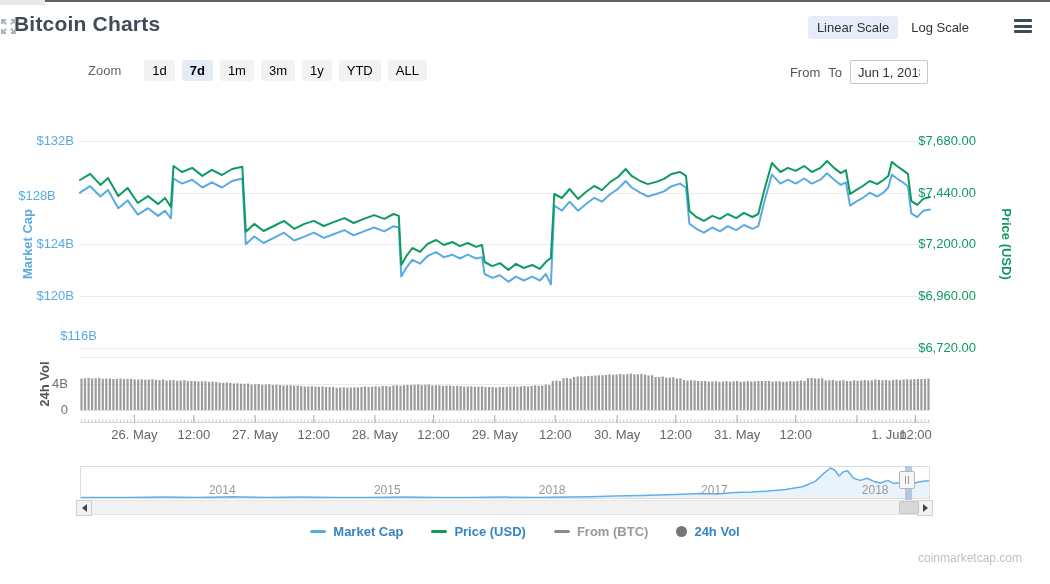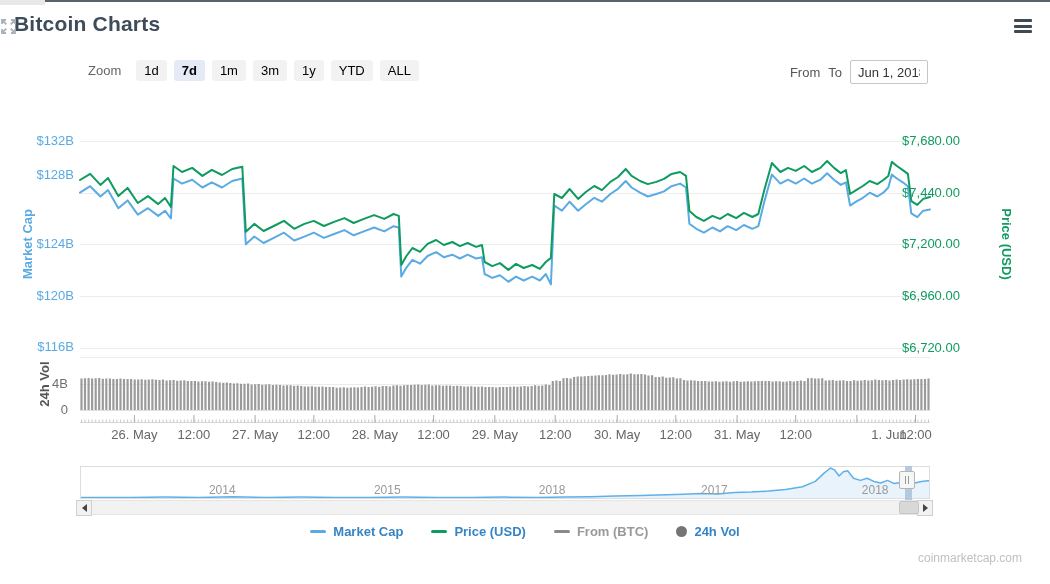--- a/index.html
+++ b/index.html
@@ -12,34 +12,34 @@
   
   #page-title{left:14px;top:12px;font-size:21px;font-weight:bold;color:#3e4c59;letter-spacing:.2px;}
   #scale-buttons{top:16px;right:72px;display:flex;gap:4px;align-items:center;}
   .scale-btn{font-size:13px;color:#333;padding:4px 9px;border-radius:3px;cursor:pointer;white-space:nowrap;}
   .scale-btn.active{background:#e6edf8;}
   #expand-icon{top:18px;right:44px;width:17px;height:17px;cursor:pointer;}
   #menu-icon{top:19px;right:18px;width:18px;height:14px;cursor:pointer;display:flex;flex-direction:column;justify-content:space-between;}
   #menu-icon span{display:block;height:3px;background:#3e4a54;border-radius:1px;}
   
   #zoom-row{left:88px;top:60px;display:flex;align-items:center;gap:7px;}
-  #zoom-label{font-size:13px;color:#666;margin-right:8px;}
+  #zoom-label{font-size:13px;color:#666;margin-right:16px;}
   .zoom-btn{font-size:13px;color:#000;background:#f2f2f2;padding:3px 8px;border-radius:3px;cursor:pointer;}
   .zoom-btn.active{background:#e4ebf7;font-weight:bold;}
   #range-row{right:122px;top:60px;display:flex;align-items:center;gap:8px;}
   .range-label{font-size:13px;color:#555;}
   .date-input{height:20px;border:1px solid #c6c6c6;border-radius:2px;font-size:13px;color:#333;
     padding:1px 7px;font-family:"Liberation Sans",sans-serif;background:#fff;}
   #from-input{width:92px;}
   #to-input{width:62px;}
   
   .ytick{position:absolute;font-size:13px;text-align:right;left:0;width:74px;}
   .ytick.mcap{color:#5aabe3;}
   .ytick.vol{color:#707070;width:68px;}
-  .ytick.price{left:886px;width:90px;text-align:center;color:#0f9b60;}
+  .ytick.price{left:886px;width:90px;text-align:right;color:#0f9b60;}
   .xlabel{position:absolute;font-size:13px;color:#666;transform:translateX(-50%);white-space:nowrap;}
   .vlabel{position:absolute;font-size:13px;font-weight:bold;white-space:nowrap;}
   .gridline{position:absolute;left:80px;width:850px;height:1px;background:#ececec;}
   
   .nav-border{position:absolute;background:#ddd;}
   .nav-year{position:absolute;font-size:12px;color:#999;}
   #nav-selection{left:905px;top:466px;width:7px;height:40px;background:#aabfda;opacity:.85;}
   #nav-handle{left:899px;top:471px;width:14px;height:16px;background:#f6f6f6;border:1px solid #b5b5b5;
     border-radius:2px;display:flex;align-items:center;justify-content:center;gap:2px;cursor:ew-resize;}
   #nav-handle i{display:block;width:1px;height:8px;background:#999;}
@@ -62,20 +62,24 @@
 </style>
 </head>
 <body>
 
 <div id="stage">
 
   <div class="abs" id="top-edge-line"></div>
   <div class="abs" id="top-edge-block"></div>
 
   <div class="abs" id="page-title">Bitcoin Charts</div>
+  <div class="abs" id="scale-buttons">
+      <div class="scale-btn active">Linear Scale</div>
+      <div class="scale-btn">Log Scale</div>
+    </div>
   <svg class="abs" id="expand-icon" width="17" height="17" viewBox="0 0 17 17" style="pointer-events:auto">
     <g stroke="#a9b2ba" stroke-width="1.8" fill="none">
       <path d="M2 6V2h4 M2 2l4.3 4.3"></path>
       <path d="M11 2h4v4 M15 2l-4.3 4.3"></path>
       <path d="M15 11v4h-4 M15 15l-4.3-4.3"></path>
       <path d="M6 15H2v-4 M2 15l4.3-4.3"></path>
     </g>
   </svg>
   <div class="abs" id="menu-icon">
     <span></span>
@@ -108,24 +112,24 @@
       <div class="gridline" style="top:192.7px;"></div>
       <div class="gridline" style="top:244.3px;"></div>
       <div class="gridline" style="top:296.0px;"></div>
       <div class="gridline" style="top:347.7px;"></div>
       <div class="gridline" style="top:357.0px;"></div>
       <div class="gridline" style="top:383.5px;"></div>
       <div class="gridline" style="top:410.0px;background:#e0e0e0;"></div>
     </div>
   <div id="tick-layer">
       <div class="ytick mcap" style="top:133.0px;">$132B</div>
-      <div class="ytick mcap" style="top:167px;">$128B</div>
+      <div class="ytick mcap" style="top:188px;text-align:center;">$128B</div>
       <div class="ytick mcap" style="top:236.3px;">$124B</div>
       <div class="ytick mcap" style="top:288.0px;">$120B</div>
-      <div class="ytick mcap" style="top:339px;">$116B</div>
+      <div class="ytick mcap" style="top:328px;margin-left:23px;">$116B</div>
       <div class="ytick vol" style="top:375.5px;">4B</div>
       <div class="ytick vol" style="top:402.0px;">0</div>
       <div class="ytick price" style="top:133.0px;">$7,680.00</div>
       <div class="ytick price" style="top:184.7px;">$7,440.00</div>
       <div class="ytick price" style="top:236.3px;">$7,200.00</div>
       <div class="ytick price" style="top:288.0px;">$6,960.00</div>
       <div class="ytick price" style="top:339.7px;">$6,720.00</div>
       <div class="xlabel" style="left:134.4px;top:427px;">26. May</div>
       <div class="xlabel" style="left:193.9px;top:427px;">12:00</div>
       <div class="xlabel" style="left:255.1px;top:427px;">27. May</div>

